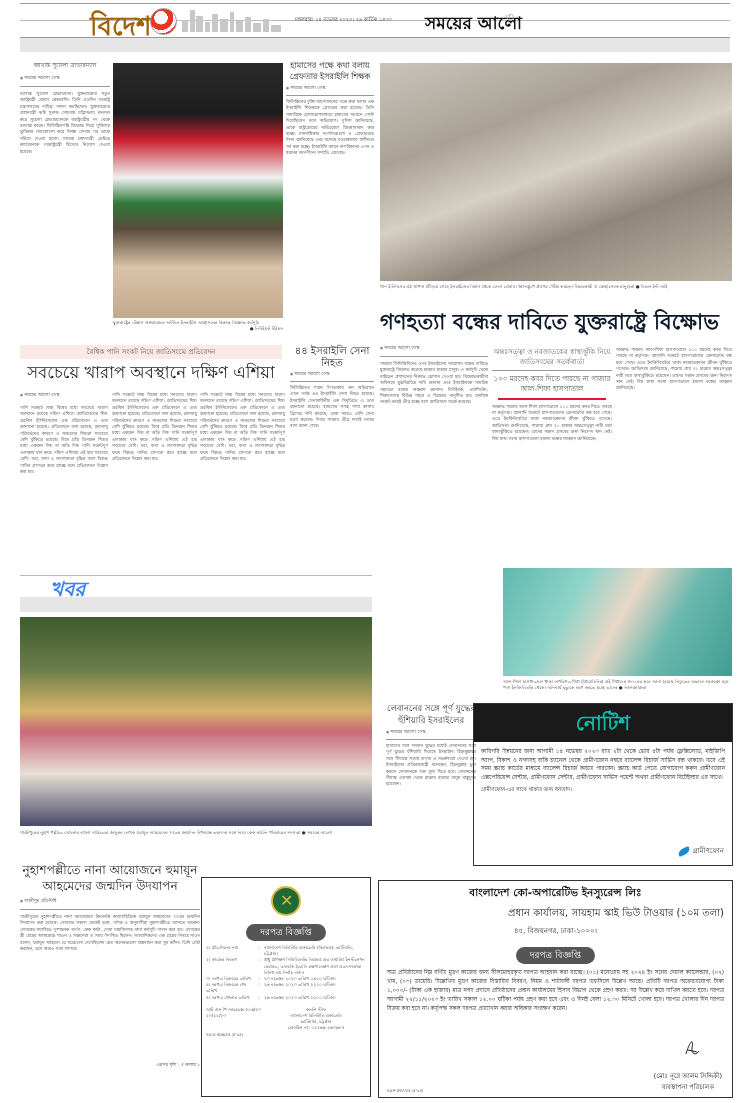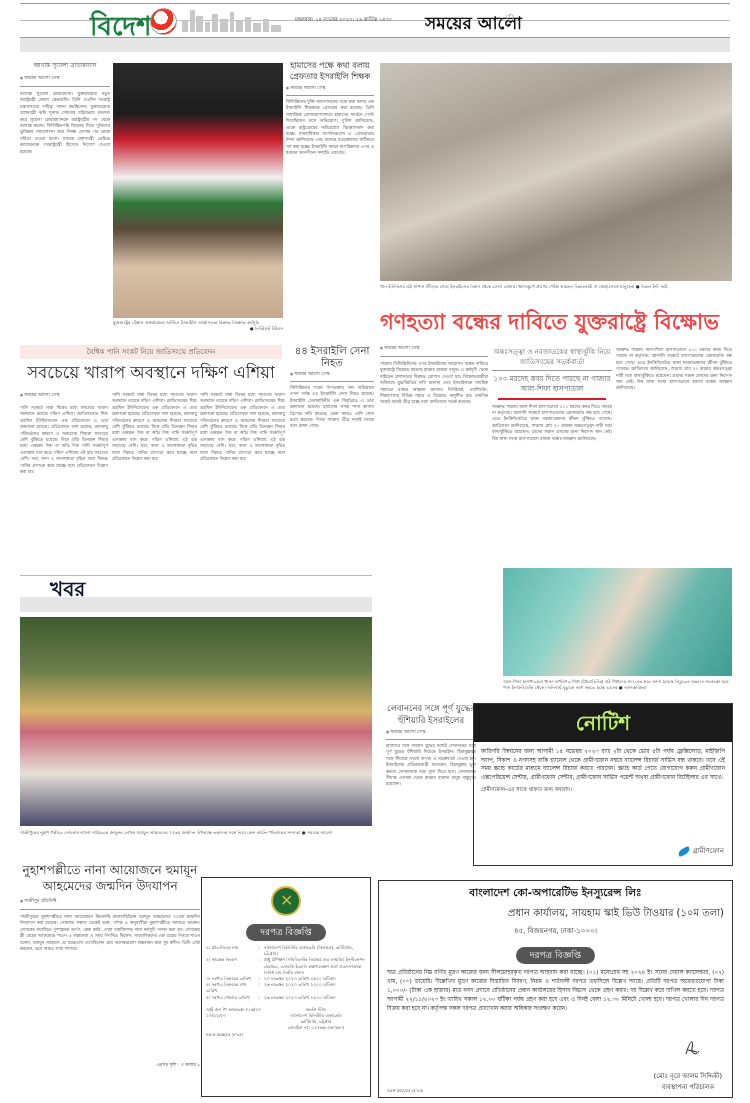--- a/index.html
+++ b/index.html
@@ -8,35 +8,35 @@
   .rule { position: absolute; height: 1px; background: #999; }
   .graybar { position: absolute; background: #e6e6e6; }
   .body-text { font-size: 4.3px; line-height: 6.4px; color: #444; text-align: justify; overflow: hidden; }
   .byline { font-size: 4.5px; color: #444; }
   .byline::before { content: "● "; color: #888; font-size: 3.5px; }
   .caption { font-size: 4.4px; line-height: 6px; color: #333; overflow: hidden; }
   .photo { position: absolute; overflow: hidden; }
   .hl { font-family: "DejaVu Sans", sans-serif; color: #222; text-align: center; }
 
   
-  #section-title { left: 90px; top: 6px; font-size: 26px; font-weight: bold; color: #15803d; }
+  #section-title { left: 90px; top: 6px; font-size: 26px; font-weight: bold; color: #a16207; }
   #globe { left: 150px; top: 8px; width: 27px; height: 27px; border-radius: 50%; background: radial-gradient(circle at 40% 35%, #fff 0 30%, #e32 31% 55%, #fff 56% 70%, #e32 71%); border: 1px solid #999; }
   #skyline { left: 180px; top: 6px; width: 105px; height: 26px; }
   #date-line { left: 295px; top: 16px; font-size: 5px; color: #333; }
   #paper-name { left: 425px; top: 10px; font-size: 17px; font-weight: bold; color: #111; }
   #page-number { left: 505px; top: 6px; font-size: 14px; color: #aaa; }
 
   
   .ph-flag { background: linear-gradient(180deg, #2b2b2b 0%, #1d1d1d 20%, #c81e2c 30%, #f0f0f0 45%, #2f7a3a 55%, #5a4a3a 65%, #d8c2a8 80%, #c4a98e 100%); }
   .ph-rubble { background: linear-gradient(160deg, #c9c4bb 0%, #a9a195 30%, #d6cfc4 50%, #8f8578 70%, #bdb3a5 100%); }
   .ph-babies { background: linear-gradient(120deg, #5fb8ad 0%, #8fd3c8 30%, #e8d7c6 50%, #6ab8ae 70%, #3f9d92 100%); }
   .ph-cake { background: linear-gradient(180deg, #3e5b2f 0%, #6a7d4a 25%, #d7b46a 45%, #c96a7a 55%, #e6e0d6 75%, #4a4a6a 100%); }
 
   .notice-box { position: absolute; border: 1.5px solid #333; }
-  .notice-head { background: #1a1a1a; color: #bef264; text-align: center; font-weight: bold; }
+  .notice-head { background: #1a1a1a; color: #14b8a6; text-align: center; font-weight: bold; }
   .pill { display: inline-block; background: #555; color: #fff; border-radius: 10px; padding: 1px 14px; font-size: 9px; }
   .row { display: flex; font-size: 4.4px; line-height: 6.2px; color: #333; }
   .row .k { width: 48px; }
   .row .c { width: 10px; text-align: center; }
   .row .v { flex: 1; }
 </style>
 </head>
 <body>
 
 <div class="rule" style="left:20px;top:3px;width:710px;"></div>
@@ -85,21 +85,21 @@
   <div style="height:1px;background:#999;margin:3px 0;"></div>
   <div class="body-text" style="height:235px;">ফিলিস্তিনের মুক্তি আন্দোলনের পক্ষে কথা বলায় এক ইসরাইলি শিক্ষককে গ্রেফতার করা হয়েছে। তিনি সামাজিক যোগাযোগমাধ্যমে হামাসের সমর্থনে পোস্ট দিয়েছিলেন বলে অভিযোগ। পুলিশ জানিয়েছে, তাকে রাষ্ট্রদ্রোহের অভিযোগে জিজ্ঞাসাবাদ করা হচ্ছে। মানবাধিকার সংগঠনগুলো এ গ্রেফতারের নিন্দা জানিয়েছে এবং বলেছে মতপ্রকাশের স্বাধীনতা খর্ব করা হচ্ছে। ইসরাইলি আরব নাগরিকদের ওপর এ ধরনের দমনপীড়ন সম্প্রতি বেড়েছে।</div>
 </div>
 
 <div class="photo ph-rubble" style="left:380px;top:63px;width:352px;height:218px;"></div>
 <div class="caption abs" style="left:380px;top:284px;width:352px;white-space:nowrap;">
   <span>খান ইউনিসের এই স্থাপনা গুঁড়িয়ে গেছে ইসরাইলের বিমান থেকে ফেলা বোমায়। ধ্বংসস্তূপে প্রাণের খোঁজ করছেন উদ্ধারকারী ও স্বেচ্ছাসেবক মানুষেরা</span>
   <span> ● </span><span>মিডল ইস্ট আই</span>
 </div>
 
-<div class="abs" style="left:380px;top:306px;width:352px;font-size:21px;font-weight:bold;color:#ef4444;white-space:nowrap;">গণহত্যা বন্ধের দাবিতে যুক্তরাষ্ট্রে বিক্ষোভ</div>
+<div class="abs" style="left:380px;top:306px;width:352px;font-size:21px;font-weight:bold;color:#0f172a;white-space:nowrap;">গণহত্যা বন্ধের দাবিতে যুক্তরাষ্ট্রে বিক্ষোভ</div>
 
 <div class="abs" style="left:380px;top:345px;width:108px;">
   <div class="byline">সময়ের আলো ডেস্ক</div>
   <div style="height:1px;background:#999;margin:4px 0;"></div>
   <div class="body-text" style="height:330px;">গাজায় ফিলিস্তিনিদের ওপর ইসরাইলের আগ্রাসন বন্ধের দাবিতে যুক্তরাষ্ট্রে বিক্ষোভ করেছে হাজার হাজার মানুষ। এ কর্মসূচি থেকে বাইডেন প্রশাসনের বিরুদ্ধে স্লোগান দেওয়া হয়। বিক্ষোভকারীরা অবিলম্বে যুদ্ধবিরতির দাবি জানান এবং ইসরাইলকে সামরিক সহায়তা বন্ধের আহ্বান জানান। নিউইয়র্ক, ওয়াশিংটন, শিকাগোসহ বিভিন্ন শহরে এ বিক্ষোভ অনুষ্ঠিত হয়। মানবিক সংকট ক্রমেই তীব্র হচ্ছে বলে জাতিসংঘ সতর্ক করেছে।</div>
 </div>
 
 <div class="abs" style="left:492px;top:347px;width:120px;">
   <div class="hl" style="font-size:7px;line-height:10px;color:#666;">অন্তঃসত্ত্বা ও নবজাতকের স্বাস্থ্যঝুঁকি নিয়ে জাতিসংঘের সতর্কবার্তা</div>
   <div style="height:1px;background:#999;margin:3px 0;"></div>
@@ -127,21 +127,21 @@
 
 <div class="abs" style="left:290px;top:345px;width:84px;">
   <div class="hl" style="font-size:10px;line-height:12px;">৪৪ ইসরাইলি সেনা নিহত</div>
   <div class="byline" style="margin-top:2px;">সময়ের আলো ডেস্ক</div>
   <div style="height:1px;background:#999;margin:3px 0;"></div>
   <div class="body-text" style="height:165px;">ফিলিস্তিনের গাজা উপত্যকায় স্থল অভিযানে এখন পর্যন্ত ৪৪ ইসরাইলি সেনা নিহত হয়েছে। ইসরাইলি সেনাবাহিনীর এক বিবৃতিতে এ তথ্য জানানো হয়েছে। হামাসের সশস্ত্র শাখা কাসাম ব্রিগেড দাবি করেছে, তারা আরও বেশি সেনা হত্যা করেছে। উত্তর গাজায় তীব্র লড়াই চলছে বলে জানা গেছে।</div>
 </div>
 
 <div class="rule" style="left:20px;top:575px;width:352px;background:#bbb"></div>
 <div class="graybar" style="left:20px;top:597px;width:352px;height:15px;"></div>
-<div class="abs" style="left:50px;top:574px;font-size:20px;font-weight:bold;color:#0f172a;">খবর</div>
+<div class="abs" style="left:50px;top:574px;font-size:20px;font-weight:bold;color:#3b82f6;font-style:italic;">খবর</div>
 
 <div class="photo ph-cake" style="left:20px;top:617px;width:352px;height:209px;"></div>
 <div class="caption abs" style="left:20px;top:830px;width:352px;height:13px;">
   <span>গাজীপুরের নুহাশ পল্লীতে সোমবার বাংলা সাহিত্যের জাদুকর লেখক হুমায়ূন আহমেদের ৭৫তম জন্মদিন উপলক্ষে ভক্তদের সঙ্গে নিয়ে কেক কাটেন পরিবারের সদস্যরা</span>
   <span> ● </span><span>সময়ের আলো</span>
 </div>
 
 <div class="abs" style="left:378px;top:702px;width:90px;margin-left:8px;">
   <div class="hl" style="font-size:8.5px;line-height:12px;color:#333;">লেবাননের সঙ্গে পূর্ণ যুদ্ধের হুঁশিয়ারি ইসরাইলের</div>
   <div class="byline" style="margin-top:3px;">সময়ের আলো ডেস্ক</div>

